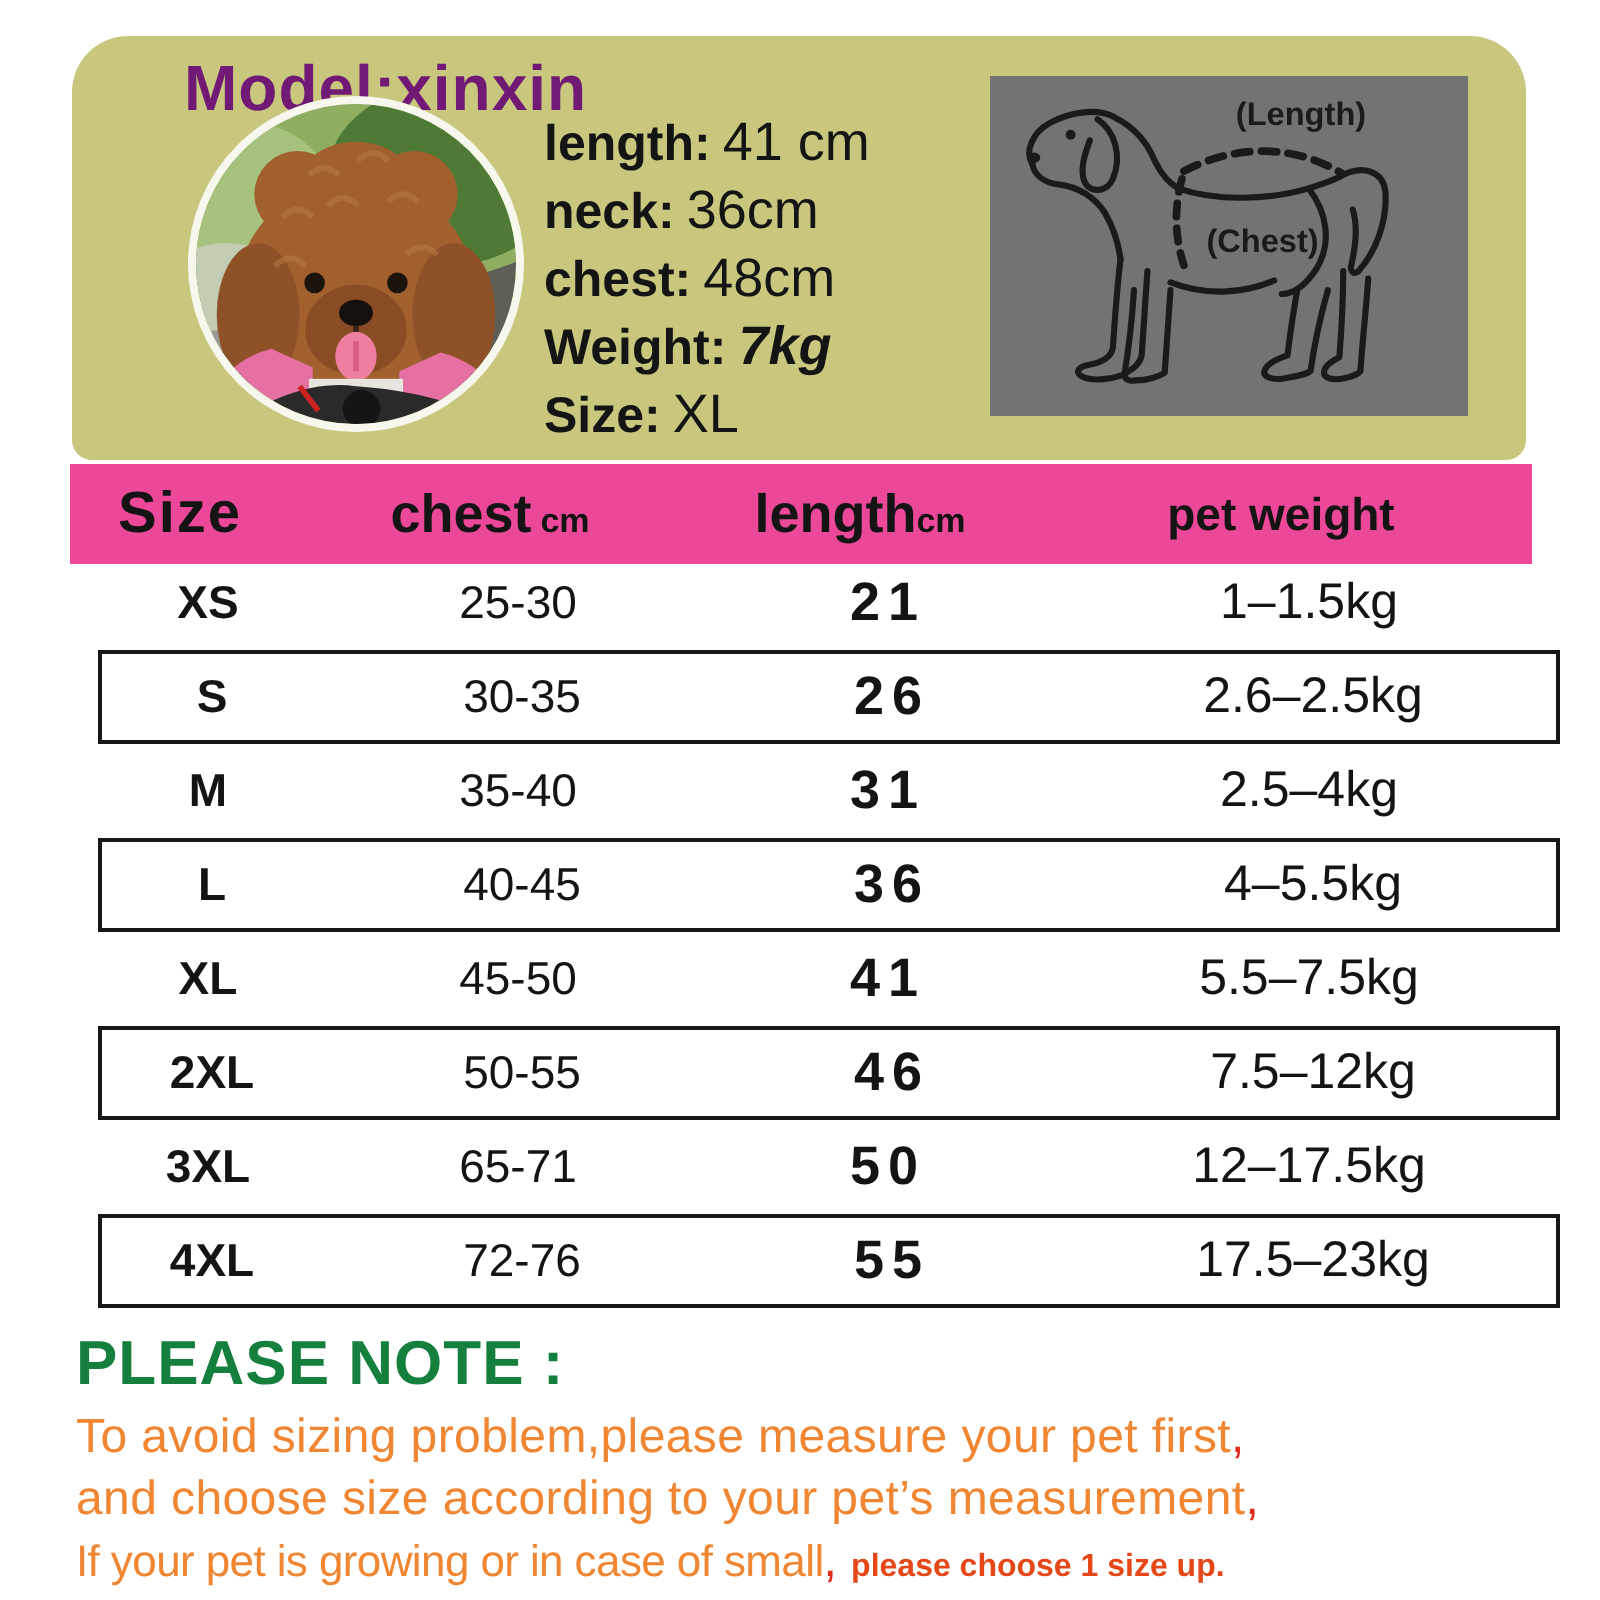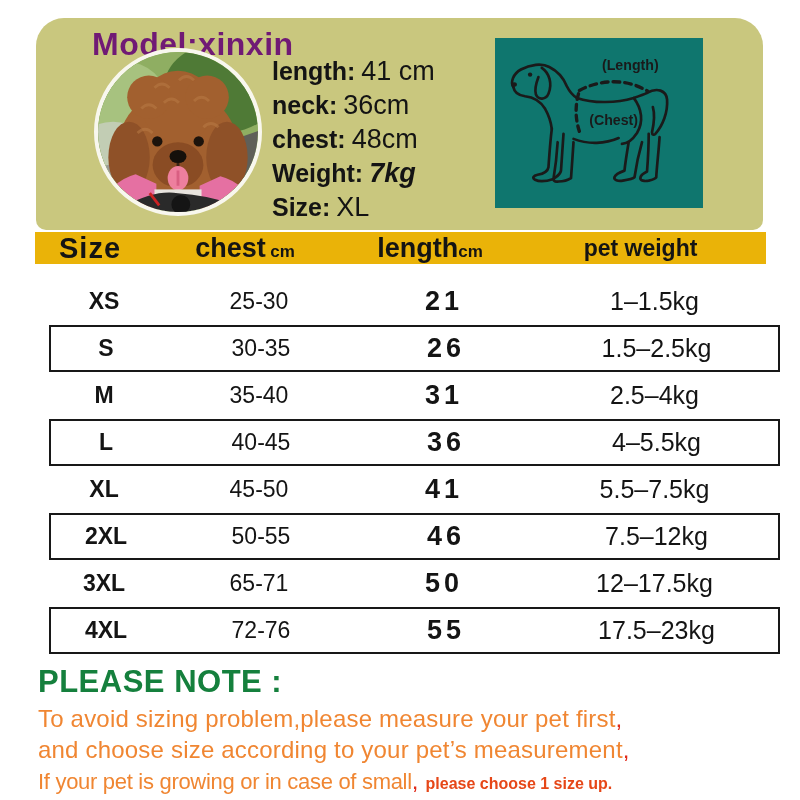--- a/index.html
+++ b/index.html
@@ -12,28 +12,28 @@
   .model-title{position:absolute;left:56px;top:8px;font-size:32px;font-weight:bold;
                color:#701a75;letter-spacing:.5px;}
   .photo{position:absolute;left:58px;top:30px;width:168px;height:168px;border-radius:50%;
          overflow:hidden;border:4px solid #f8f7ee;box-sizing:border-box;background:#8fae62;}
   .photo svg{display:block;width:100%;height:100%;}
   .measure{position:absolute;left:236px;top:38px;}
   .measure-line{display:flex;align-items:baseline;height:34px;}
   .m-label{font-weight:bold;font-size:25px;}
   .m-value{font-size:27px;margin-left:6px;}
   .m-value.it{font-style:italic;font-weight:bold;}
-  .diagram{position:absolute;left:459px;top:20px;width:208px;height:170px;background:#0f766e;}
+  .diagram{position:absolute;left:459px;top:20px;width:239px;height:170px;background:#737373;}
   .diagram svg{display:block;width:100%;height:100%;}
   .diag-label{font:bold 17px "Liberation Sans",sans-serif;fill:#1a1a1a;}
 
   
   .grid-cols{display:grid;grid-template-columns:110px 200px 170px 251px;
              align-items:center;text-align:center;}
-  .table-header{position:absolute;left:35px;top:232px;width:731px;height:32px;background:#eab308;}
+  .table-header{position:absolute;left:35px;top:232px;width:731px;height:50px;background:#ec4899;}
   .h-size{font-size:29px;font-weight:900;letter-spacing:1px;}
   .h-big{font-size:27px;font-weight:900;}
   .h-unit{font-size:17px;font-weight:bold;}
   .h-weight{font-size:23px;font-weight:bold;line-height:1.08;}
   .table-rows{position:absolute;left:49px;top:278px;width:731px;}
   .t-row{height:47px;box-sizing:border-box;}
   .t-row.boxed{border:2px solid #181818;}
   .c-size{font-size:23px;font-weight:bold;}
   .c-chest{font-size:23px;font-weight:normal;}
   .c-length{font-size:27px;font-weight:bold;letter-spacing:4px;}
@@ -168,21 +168,21 @@
     <div class="t-row grid-cols">
       <div class="c-size">XS</div>
       <div class="c-chest">25-30</div>
       <div class="c-length">21</div>
       <div class="c-weight">1–1.5kg</div>
     </div>
     <div class="t-row grid-cols boxed">
       <div class="c-size">S</div>
       <div class="c-chest">30-35</div>
       <div class="c-length">26</div>
-      <div class="c-weight">1.5–2.5kg</div>
+      <div class="c-weight">2.6–2.5kg</div>
     </div>
     <div class="t-row grid-cols">
       <div class="c-size">M</div>
       <div class="c-chest">35-40</div>
       <div class="c-length">31</div>
       <div class="c-weight">2.5–4kg</div>
     </div>
     <div class="t-row grid-cols boxed">
       <div class="c-size">L</div>
       <div class="c-chest">40-45</div>

